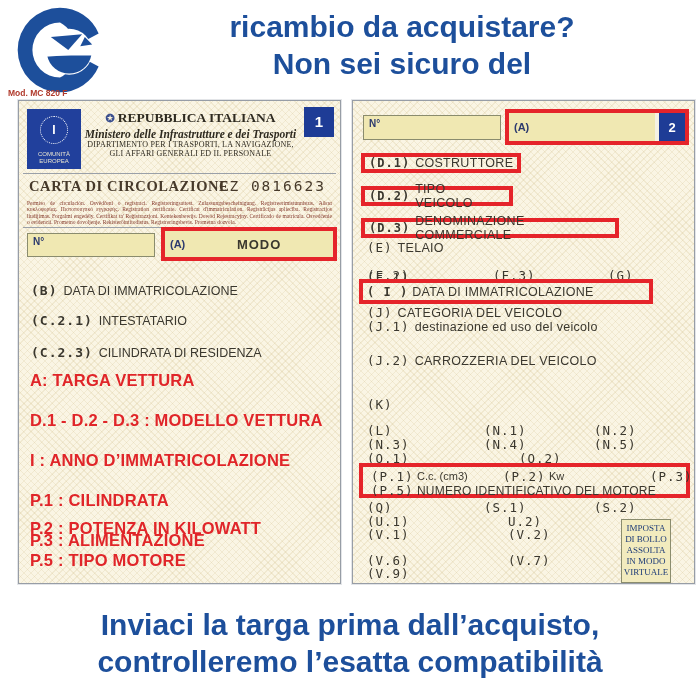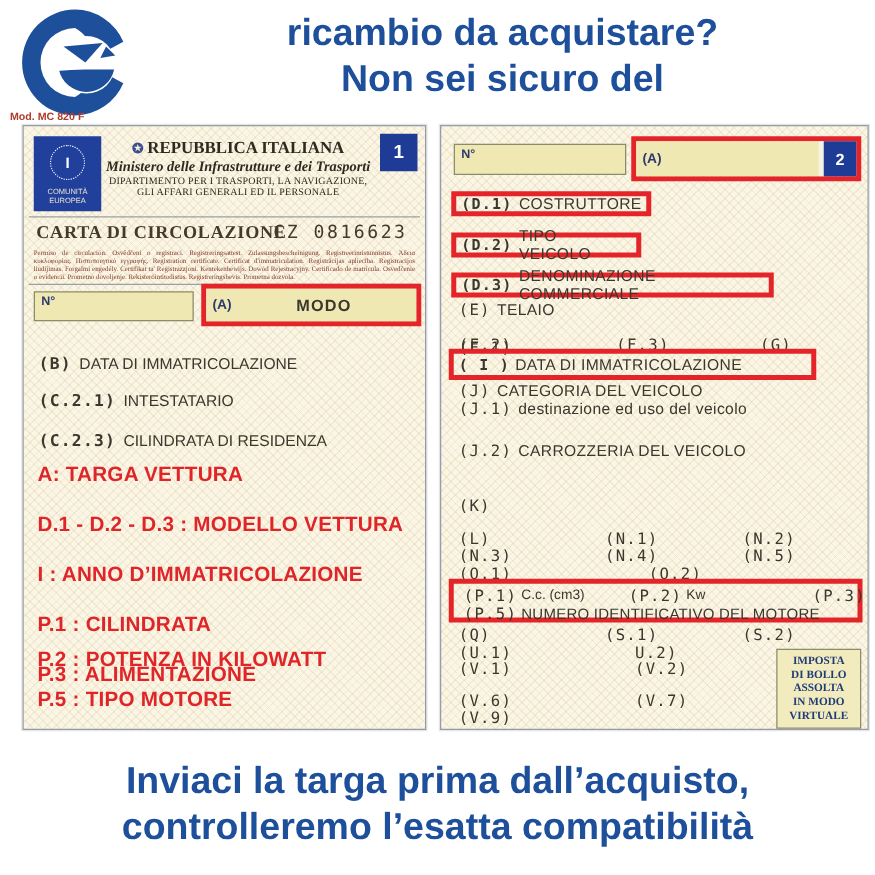--- a/index.html
+++ b/index.html
@@ -98,23 +98,23 @@
   .i-box { position:absolute; left:6px; top:178px; width:294px; height:25px; display:flex; align-items:center; padding:0 4px; }
   .i-box .code { font-size:12px; font-weight:bold; }
   .i-box .lbl { font-size:12.5px; margin-left:4px; letter-spacing:.3px; }
 
   .p-box { position:absolute; left:6px; top:362px; width:331px; height:35px; }
   .p-box span { position:absolute; font-family:"DejaVu Sans Mono", monospace; letter-spacing:1px;
                 font-size:12.5px; color:#3a372e; }
   .p-box .unit { font-family:"Liberation Sans", sans-serif; letter-spacing:0; font-size:11px; }
   .p-box .plbl { font-family:"Liberation Sans", sans-serif; letter-spacing:.2px; font-size:12px; }
 
-  .imposta { position:absolute; left:268px; top:418px; width:68px; height:64px; background:#f2ebbe;
+  .imposta { position:absolute; left:268px; top:418px; width:50px; height:64px; background:#f2ebbe;
              border:1px solid #8a8c6e; text-align:center; padding-top:3px;
-             font-family:"Liberation Serif", serif; font-weight:bold; font-size:9px; line-height:11px;
+             font-family:"Liberation Serif", serif; font-weight:normal; font-size:9px; line-height:11px;
              color:#1e3c78; }
 
   
   .footline { position:absolute; left:0; right:0; top:606px; text-align:center; color:#1d4f9b;
               font-weight:bold; font-size:30px; line-height:37px; }
 </style>
 </head>
 <body>
 
 <div class="page">

